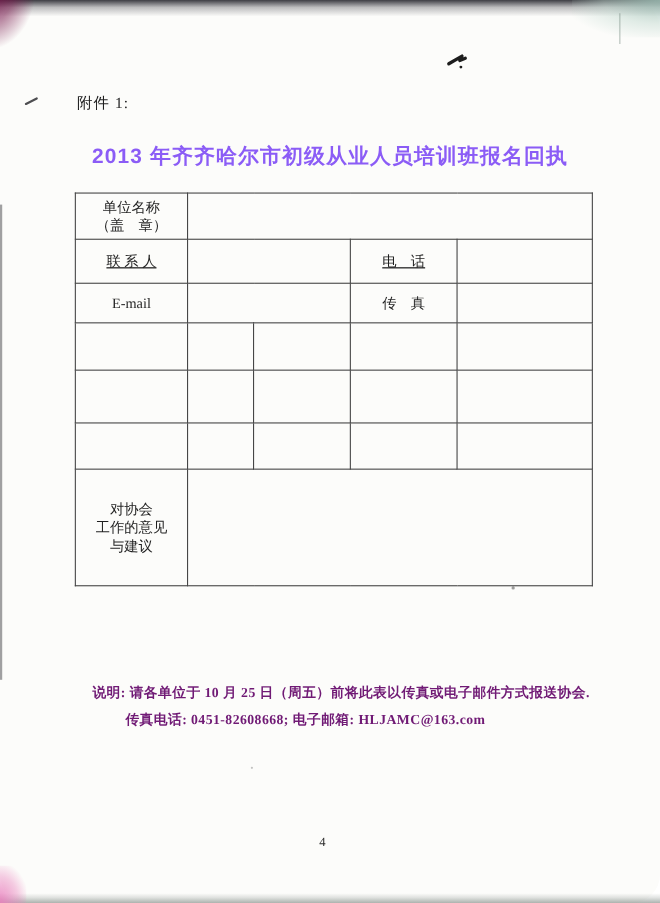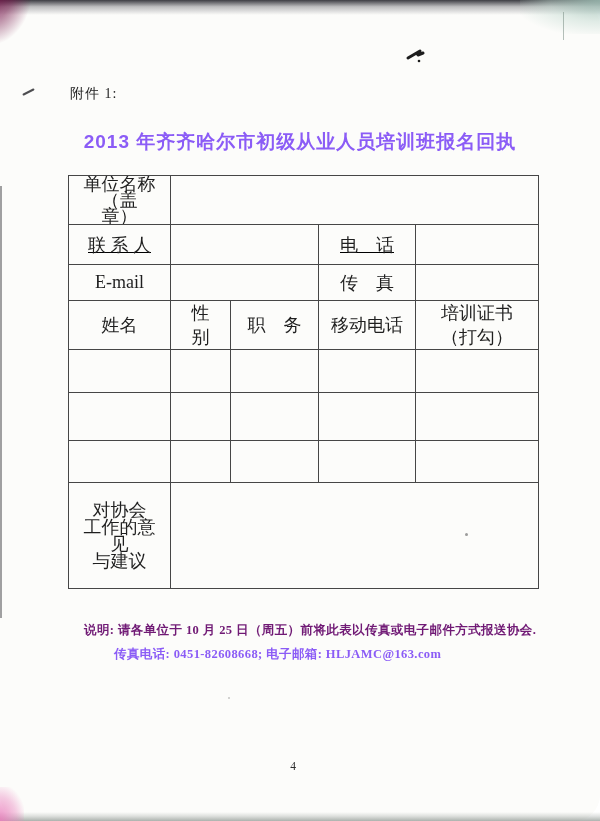--- a/index.html
+++ b/index.html
@@ -69,21 +69,21 @@
   }
   
   table.form {
     position: absolute; left: 68px; top: 175px;
     width: 470px;
     border-collapse: collapse;
     table-layout: fixed;
   }
   table.form td {
     border: 1px solid #464646;
-    font-size: 18px; color: #1f1f1f;
+    font-size: 13px; color: #1f1f1f;
     text-align: center; vertical-align: middle;
     padding: 0 12px;
     overflow: hidden;
   }
   tr.rh1 { height: 42px; }
   tr.rh2 { height: 37px; }
   tr.rh3 { height: 40px; text-decoration: underline; }
   tr.rh4 { height: 36px; margin-left: 24px; }
   tr.rh5 { height: 42px; }
   tr.rh6 { height: 43px; }
@@ -93,21 +93,21 @@
   td.cert-col { font-size: 12.5px; letter-spacing: 0; }
   .two-line div { line-height: 16px; }
   .three-line div { line-height: 17px; }
   
   .note-line1 {
     position: absolute; left: 84px; top: 622px;
     font-size: 12.5px; font-weight: 600; color: #701a75; letter-spacing: 0.4px;
   }
   .note-line2 {
     position: absolute; left: 114px; top: 646px;
-    font-size: 12.5px; font-weight: 600; color: #8b5cf6; letter-spacing: 0.4px;
+    font-size: 12.5px; font-weight: 600; color: #701a75; letter-spacing: 0.4px;
   }
   .page-number {
     position: absolute; left: 283px; top: 760px; width: 20px;
     text-align: center; font-size: 11.5px; color: #2e2e2e;
   }
 </style>
 </head>
 <body>
 
 <div class="paper">
@@ -153,27 +153,20 @@
         <td colspan="2"></td>
         <td>电　话</td>
         <td></td>
       </tr>
       <tr class="rh4">
         <td>E-mail</td>
         <td colspan="2"></td>
         <td>传　真</td>
         <td></td>
       </tr>
-      <tr class="rh5">
-        <td>姓名</td>
-        <td>性别</td>
-        <td>职　务</td>
-        <td>移动电话</td>
-        <td class="cert-col">培训证书（打勾）</td>
-      </tr>
       <tr class="rh6">
         <td></td>
         <td></td>
         <td></td>
         <td></td>
         <td></td>
       </tr>
       <tr class="rh7">
         <td></td>
         <td></td>

